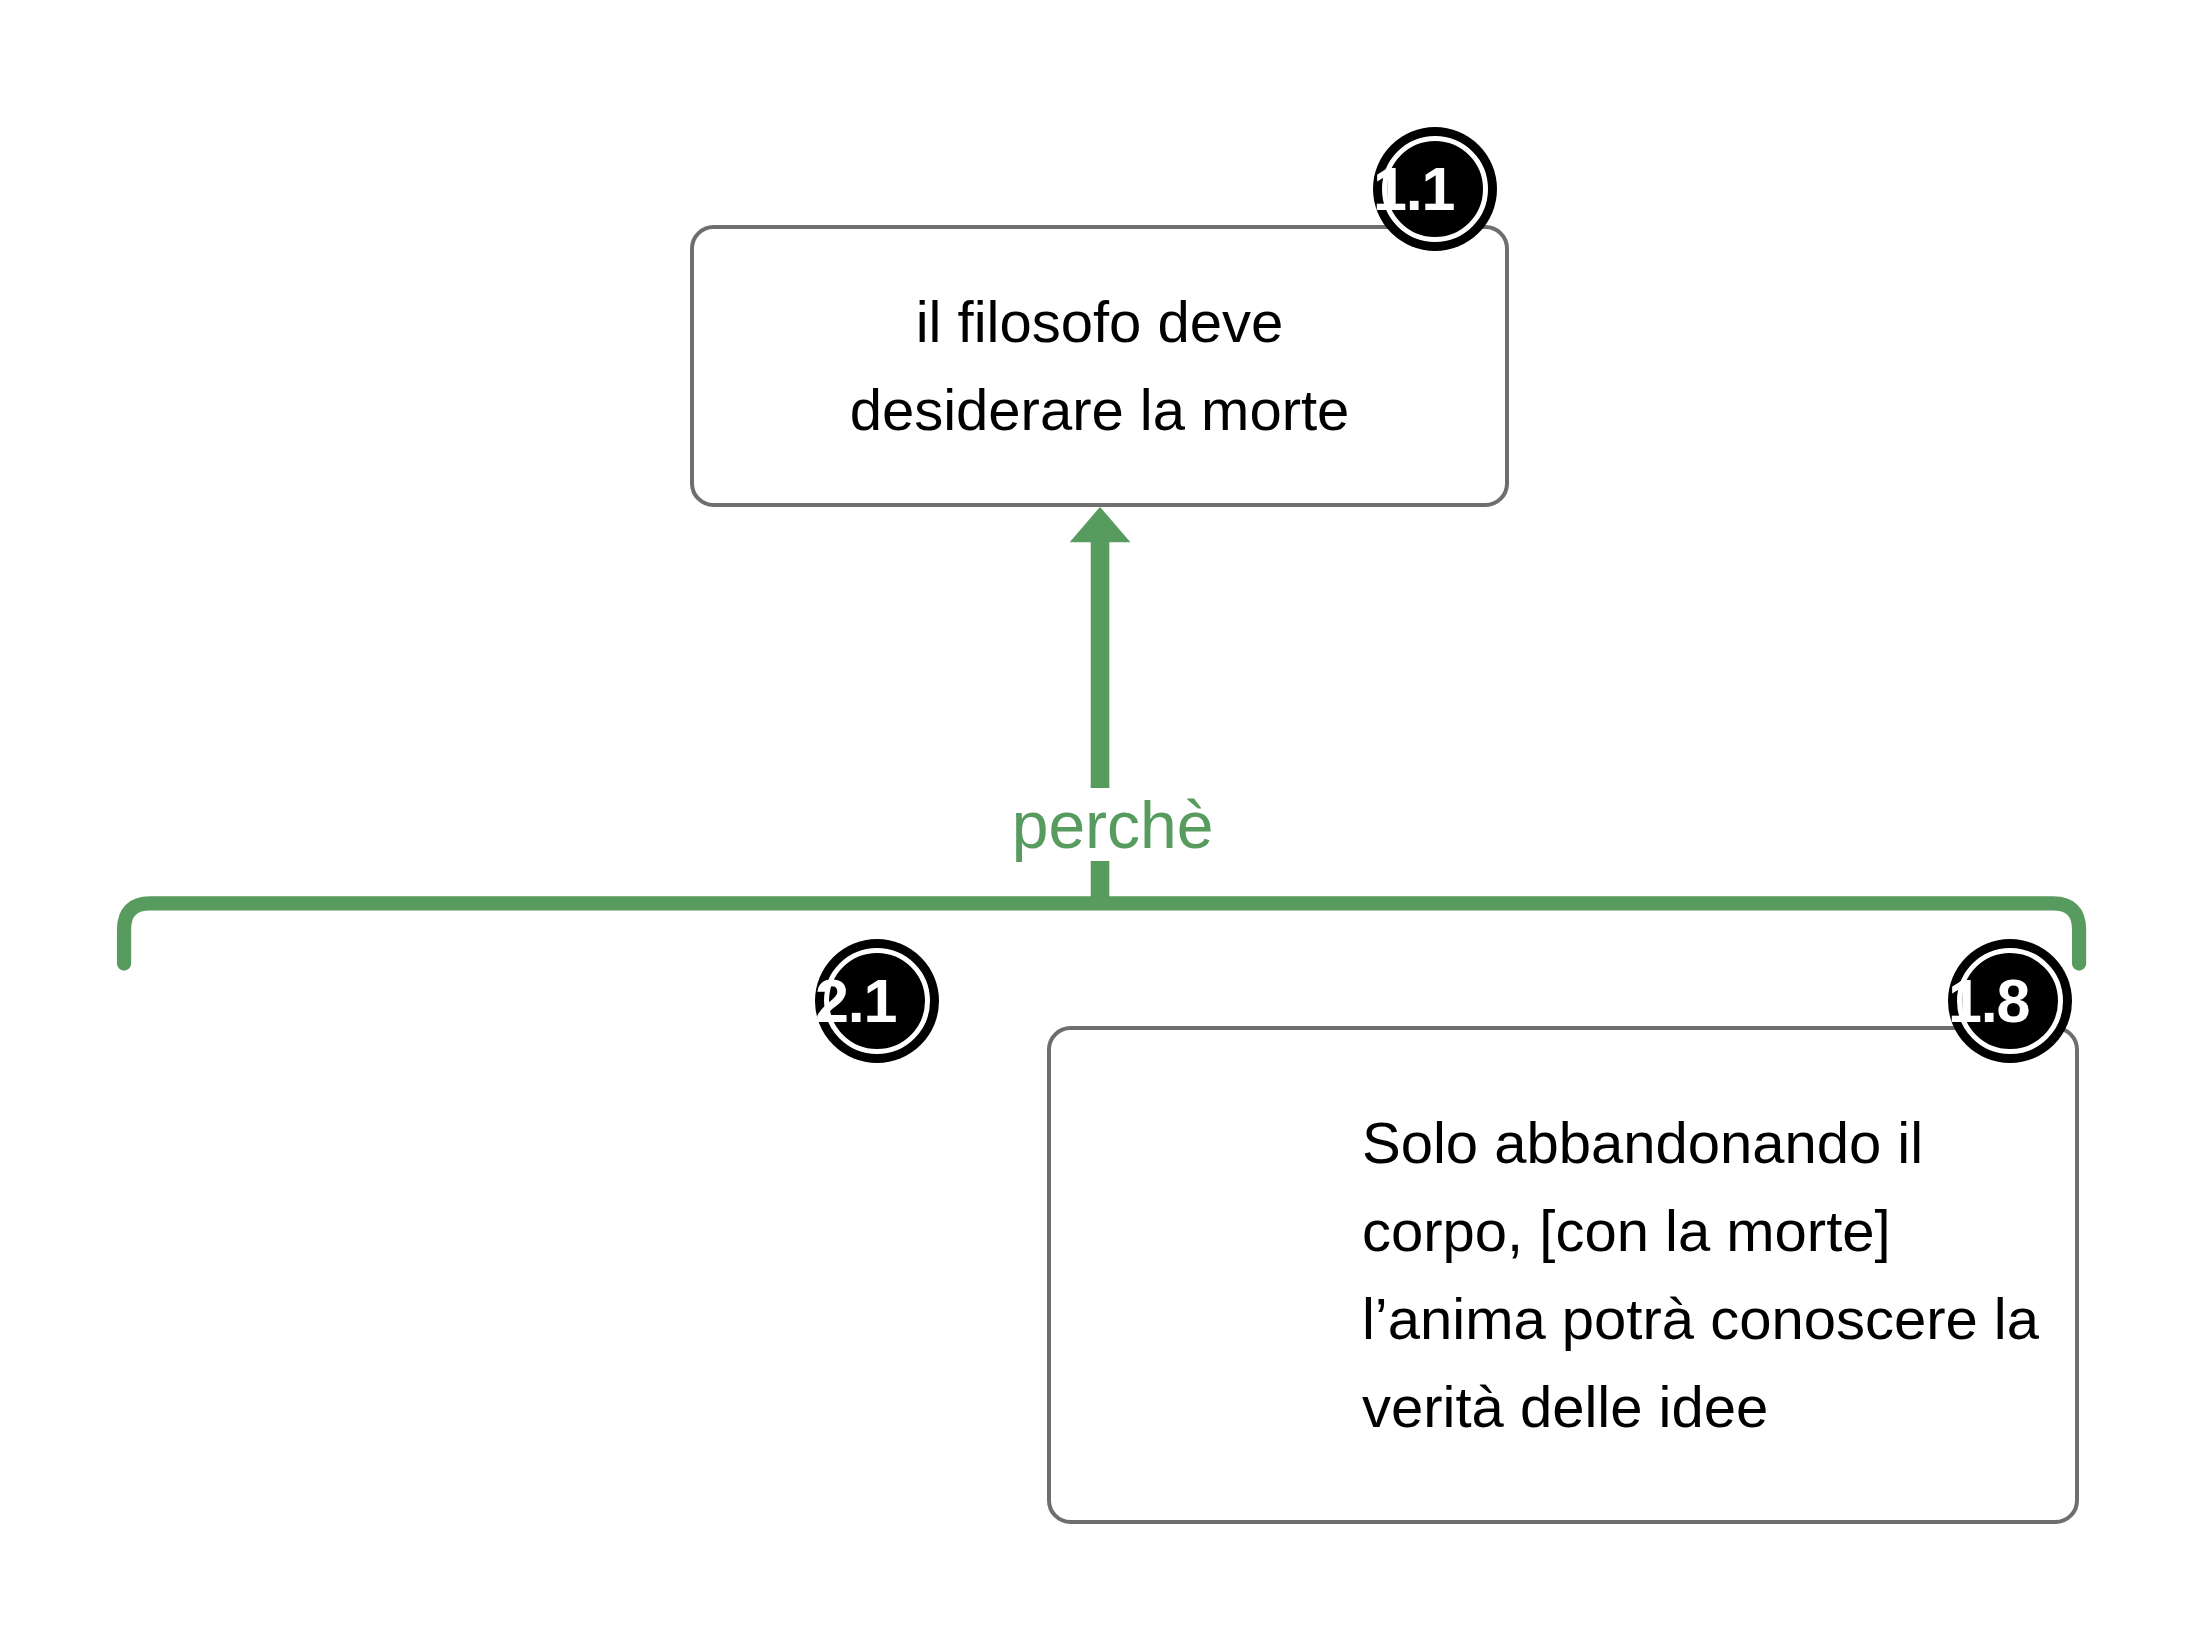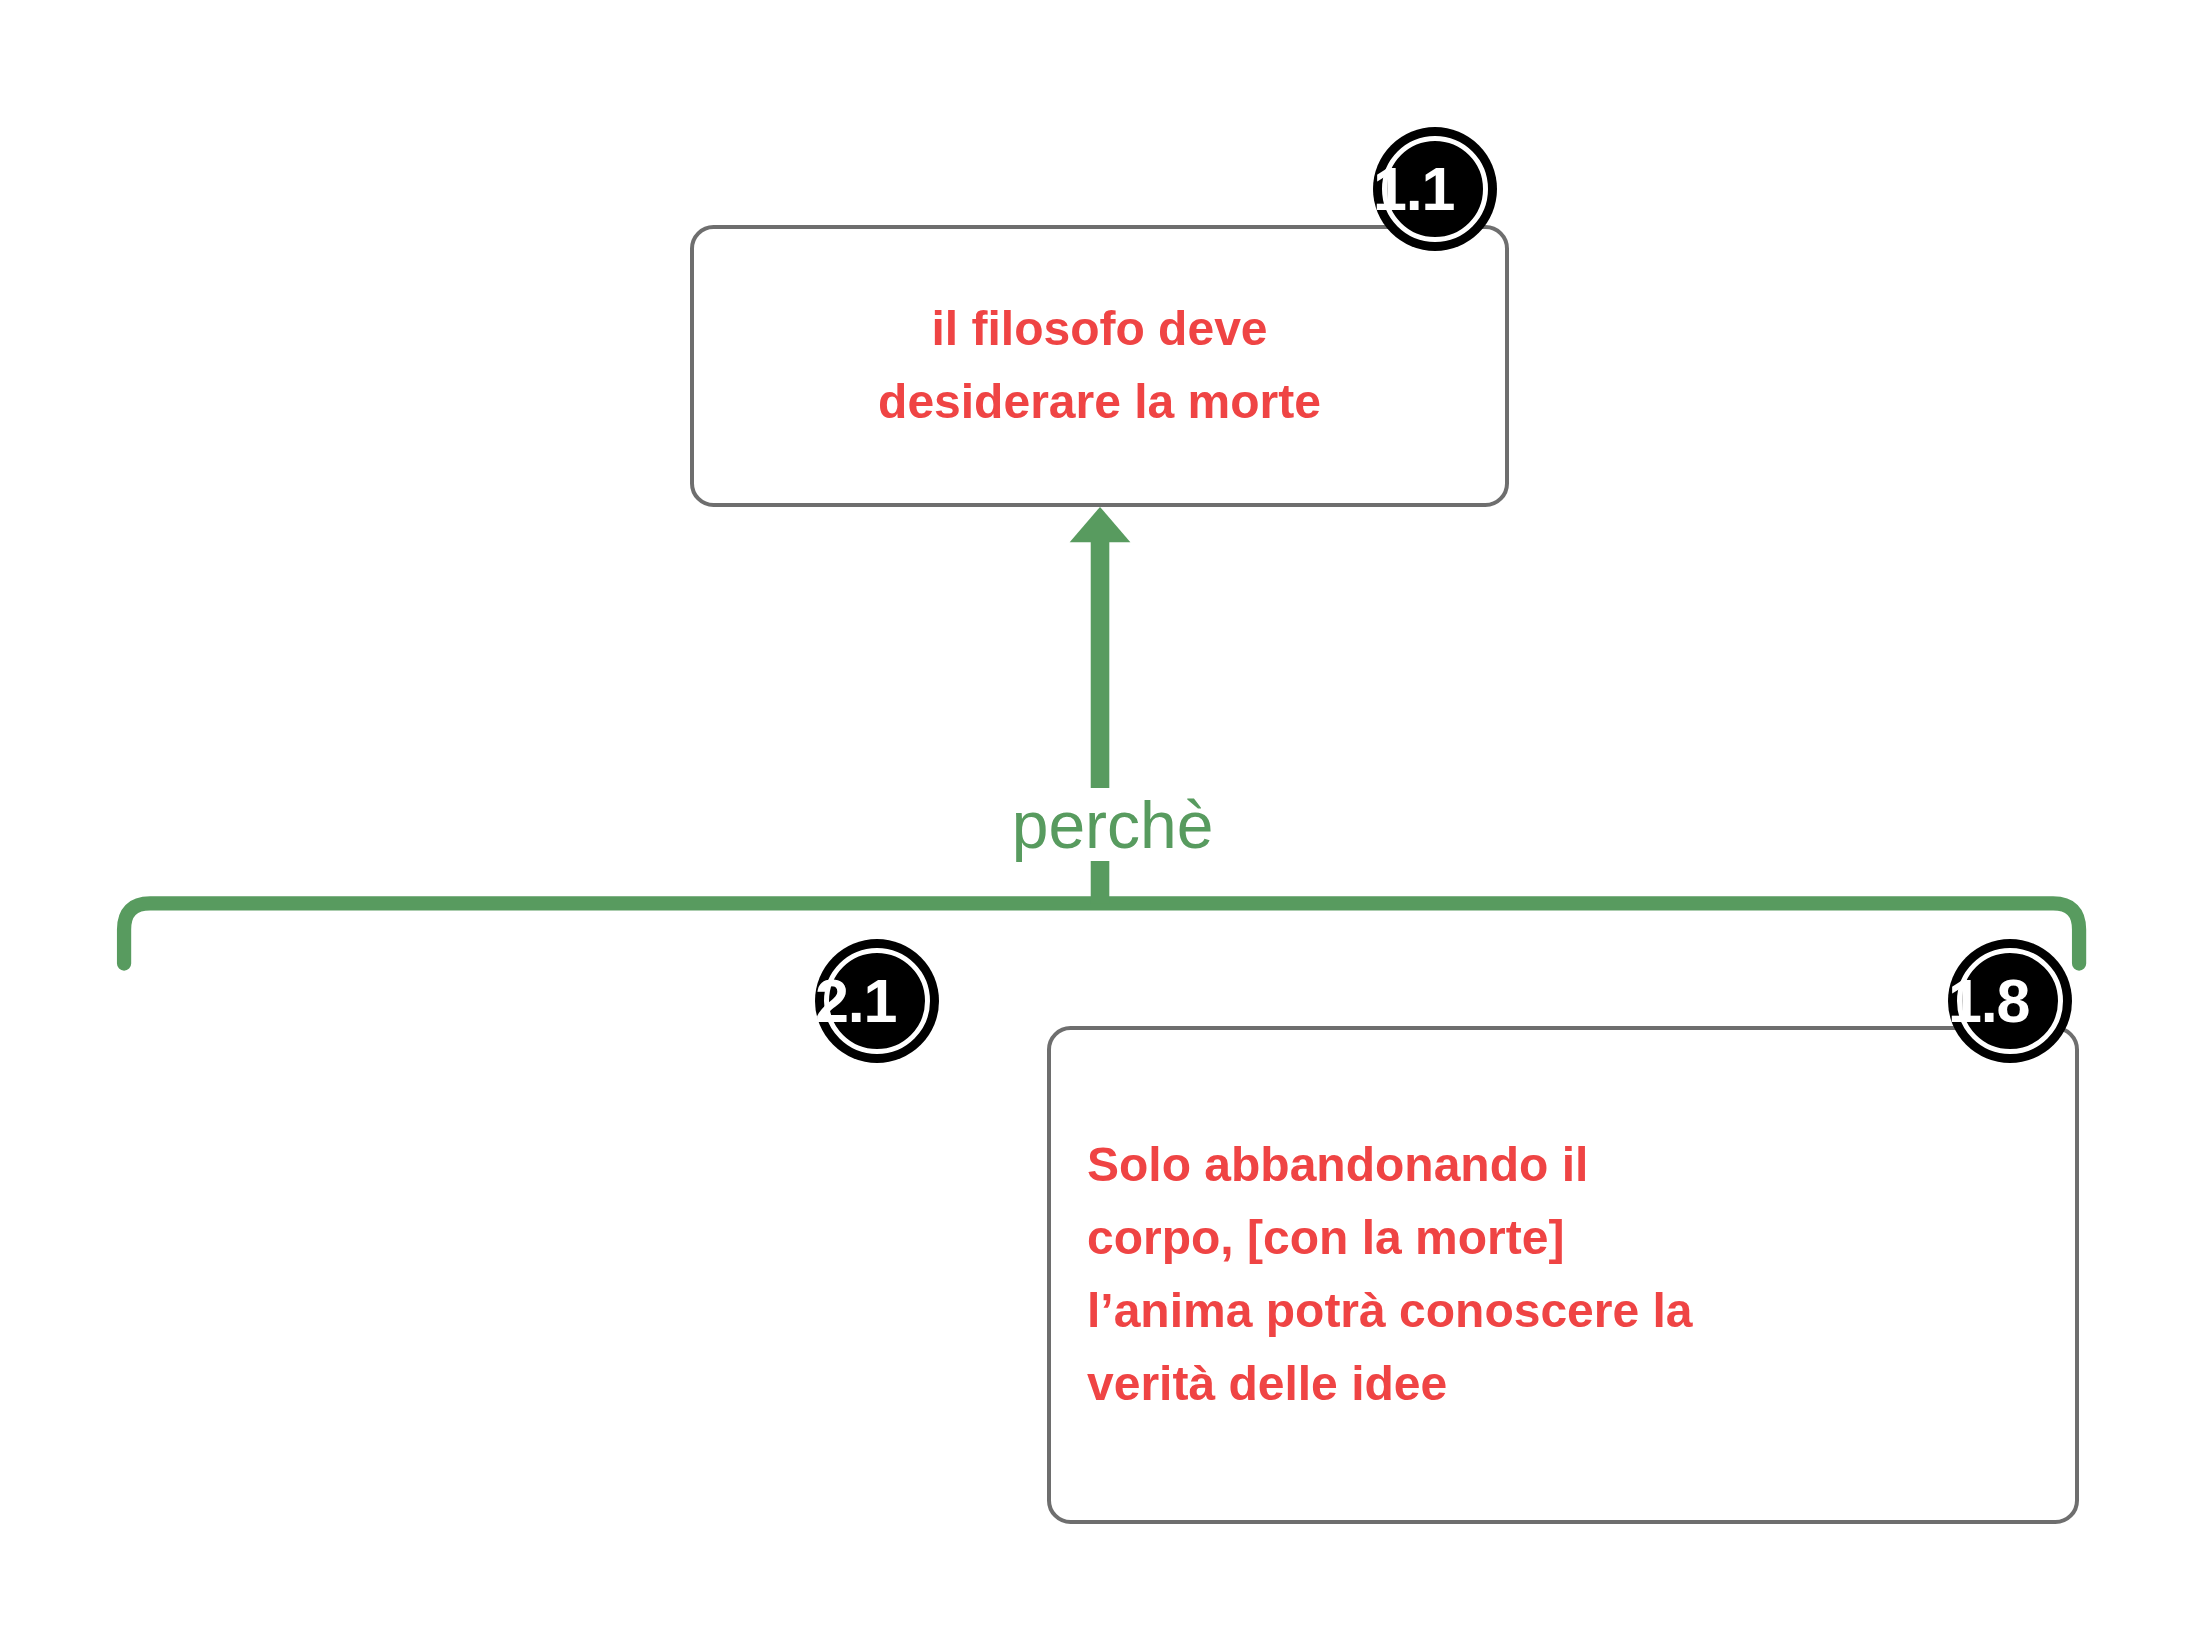--- a/index.html
+++ b/index.html
@@ -29,24 +29,24 @@
     position: absolute;
     box-sizing: border-box;
     background: #ffffff;
     border: 4.3px solid #6e6e6e;
     border-radius: 23.6px;
     display: flex;
     flex-direction: column;
     justify-content: center;
   }
   .node-text {
-    color: #ef4444;
-    font-size: 48px;
+    color: #000000;
+    font-size: 58px;
     line-height: 1.52;
-    font-weight: 700;
+    font-weight: 400;
     white-space: pre-line;
   }
   #node-1-1 {
     left: 690px;
     top: 225px;
     width: 819px;
     height: 282px;
   }
   #node-1-1 .node-text {
     text-align: center;
@@ -60,20 +60,21 @@
   }
   #node-2-1 .node-text {
     text-align: left;
     padding: 0 36px;
   }
   #node-2-2 {
     left: 1047px;
     top: 1026px;
     width: 1032px;
     height: 498px;
+    align-items: flex-end;
   }
   #node-2-2 .node-text {
     text-align: left;
     padding: 0 36px;
   }
   .badge {
     position: absolute;
     width: 124px;
     height: 124px;
     border-radius: 50%;

